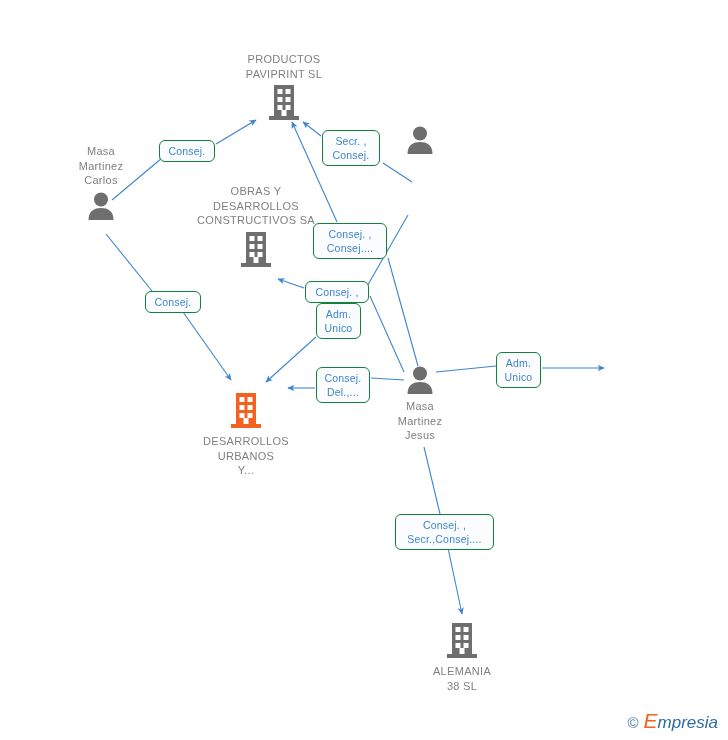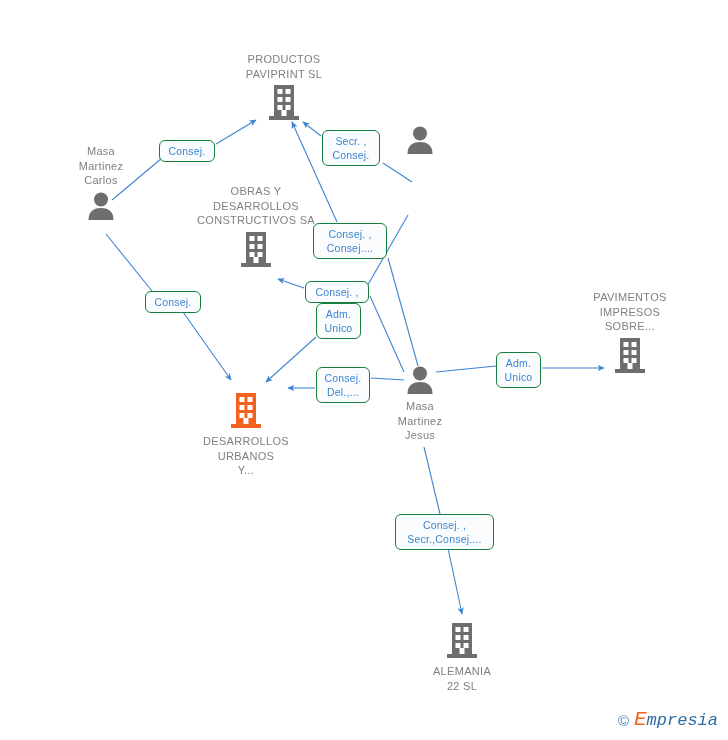--- a/index.html
+++ b/index.html
@@ -68,25 +68,25 @@
     display: flex;
     align-items: center;
     gap: 5px;
   }
   #watermark .copy {
     color: #4a7fb5;
     font-size: 15px;
     line-height: 15px;
   }
   #watermark .brand {
-    font-family: Liberation Mono, monospace;
+    font-family: Liberation Sans, sans-serif;
     font-style: italic;
     font-size: 17px;
     color: #2e6da4;
-    line-height: 23px;
+    line-height: 18px;
   }
   #watermark .brand .e {
     color: #f4621f;
     font-size: 21px;
   }
 </style>
 </head>
 <body>
 
 <div id="canvas">
@@ -211,55 +211,37 @@
       <svg width="30" height="30" viewBox="0 0 30 30">
         <circle cx="15" cy="8.5" r="7" fill="#6e6e6e"></circle>
         <path d="M 2.5 29 C 2.5 20 8 17 15 17 C 22 17 27.5 20 27.5 29 Z" fill="#6e6e6e"></path>
       </svg>
     </span>
     <span class="caption">Masa
 Martinez
 Jesus</span>
   </div>
 
-  <div class="node cap-above" style="left:630px; top:290px;">
-    <span class="caption">PAVIMENTOS
-IMPRESOS
-SOBRE...</span>
+
+  <div class="node cap-below" style="left:462px; top:622px;">
     <span class="glyph">
       <svg width="30" height="38" viewBox="0 0 30 38">
         <rect x="5" y="1" width="20" height="31" fill="#6e6e6e"></rect>
         <rect x="8.5" y="5" width="5" height="5" fill="#ffffff"></rect>
         <rect x="16.5" y="5" width="5" height="5" fill="#ffffff"></rect>
         <rect x="8.5" y="13" width="5" height="5" fill="#ffffff"></rect>
         <rect x="16.5" y="13" width="5" height="5" fill="#ffffff"></rect>
         <rect x="8.5" y="21" width="5" height="5" fill="#ffffff"></rect>
         <rect x="16.5" y="21" width="5" height="5" fill="#ffffff"></rect>
         <rect x="12.5" y="26" width="5" height="6" fill="#ffffff"></rect>
         <rect x="0" y="32" width="30" height="4" fill="#6e6e6e"></rect>
       </svg>
     </span>
-  </div>
-
-  <div class="node cap-below" style="left:462px; top:622px;">
-    <span class="glyph">
-      <svg width="30" height="38" viewBox="0 0 30 38">
-        <rect x="5" y="1" width="20" height="31" fill="#6e6e6e"></rect>
-        <rect x="8.5" y="5" width="5" height="5" fill="#ffffff"></rect>
-        <rect x="16.5" y="5" width="5" height="5" fill="#ffffff"></rect>
-        <rect x="8.5" y="13" width="5" height="5" fill="#ffffff"></rect>
-        <rect x="16.5" y="13" width="5" height="5" fill="#ffffff"></rect>
-        <rect x="8.5" y="21" width="5" height="5" fill="#ffffff"></rect>
-        <rect x="16.5" y="21" width="5" height="5" fill="#ffffff"></rect>
-        <rect x="12.5" y="26" width="5" height="6" fill="#ffffff"></rect>
-        <rect x="0" y="32" width="30" height="4" fill="#6e6e6e"></rect>
-      </svg>
-    </span>
     <span class="caption">ALEMANIA
-22 SL</span>
+38 SL</span>
   </div>
 
   <div class="edge-label" style="left:159px; top:140px; width:56px;">Consej.</div>
 
   <div class="edge-label" style="left:322px; top:130px; width:58px;">Secr. ,
 Consej.</div>
 
   <div class="edge-label" style="left:313px; top:223px; width:74px;">Consej. ,
 Consej....</div>
 

